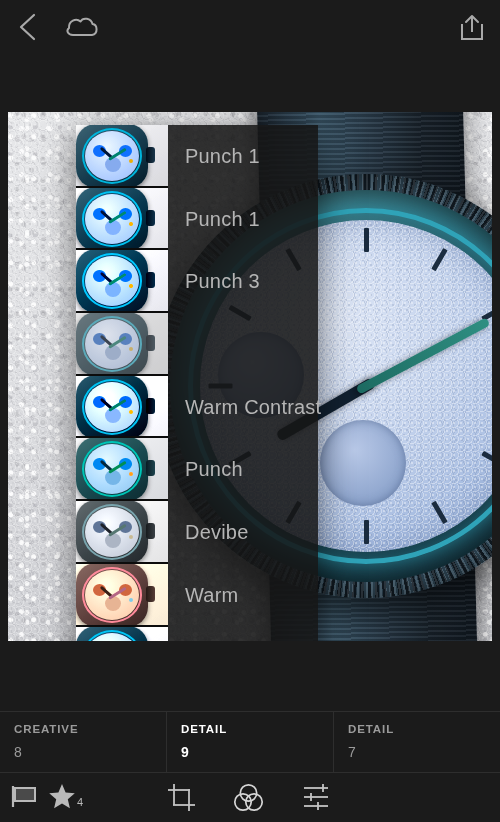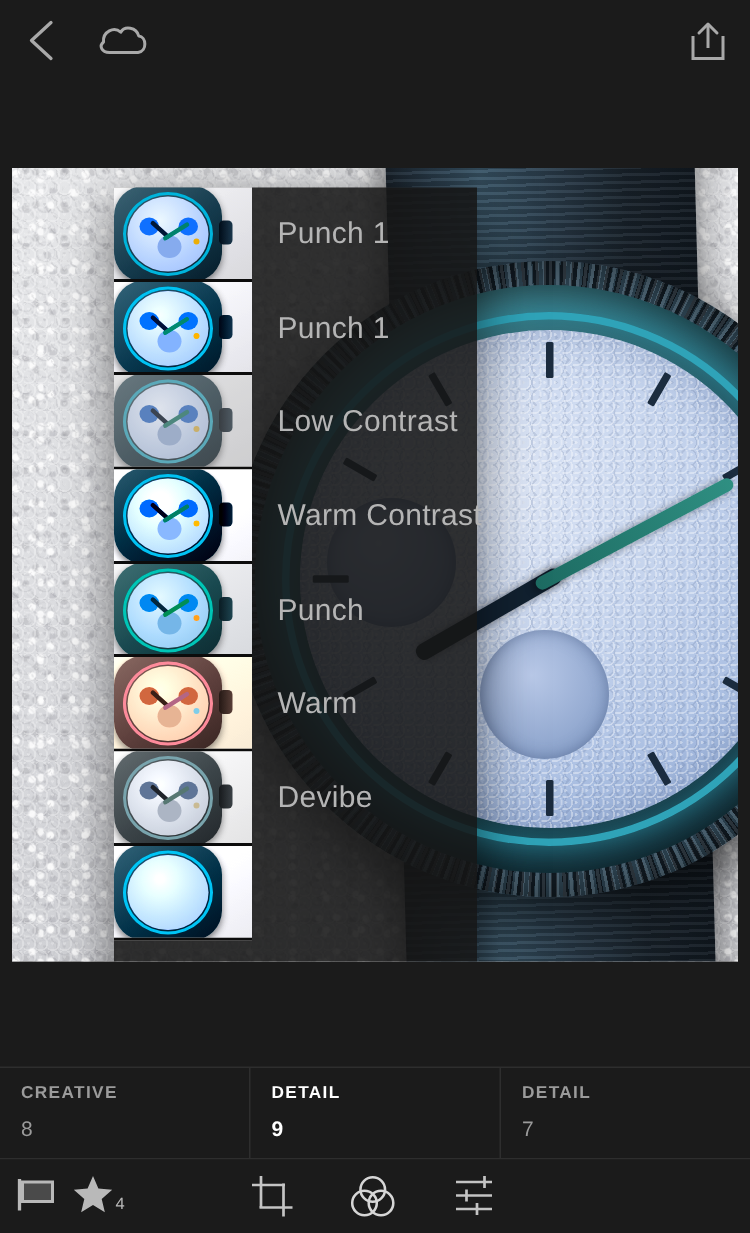--- a/index.html
+++ b/index.html
@@ -339,35 +339,52 @@
       <div class="t-hand1"></div>
                 <div class="t-hand2"></div>
       <div class="t-dot"></div>
       <div class="t-crown"></div>
     </div>
   </div>
             <div class="preset-label">Punch 1</div>
           </div>
           <div class="preset-row">
   <div class="thumb">
+    <div class="thumb-img v-punch3">
+      <div class="t-paper"></div>
+      <div class="t-case"></div>
+      <div class="t-ring"></div>
+      <div class="t-dial"></div>
+      <div class="t-sub1"></div>
+                <div class="t-sub2"></div>
+                <div class="t-sub3"></div>
+      <div class="t-hand1"></div>
+                <div class="t-hand2"></div>
+      <div class="t-dot"></div>
+      <div class="t-crown"></div>
+    </div>
+  </div>
+            <div class="preset-label">Punch 3</div>
+          </div>
+          <div class="preset-row">
+  <div class="thumb">
     <div class="thumb-img v-lowc">
       <div class="t-paper"></div>
       <div class="t-case"></div>
       <div class="t-ring"></div>
       <div class="t-dial"></div>
       <div class="t-sub1"></div>
                 <div class="t-sub2"></div>
                 <div class="t-sub3"></div>
       <div class="t-hand1"></div>
                 <div class="t-hand2"></div>
       <div class="t-dot"></div>
       <div class="t-crown"></div>
     </div>
   </div>
-            <div class="preset-label">Low Contrast</div>
           </div>
           <div class="preset-row">
   <div class="thumb">
     <div class="thumb-img v-highc">
       <div class="t-paper"></div>
       <div class="t-case"></div>
       <div class="t-ring"></div>
       <div class="t-dial"></div>
       <div class="t-sub1"></div>
                 <div class="t-sub2"></div>
@@ -393,53 +410,53 @@
       <div class="t-hand1"></div>
                 <div class="t-hand2"></div>
       <div class="t-dot"></div>
       <div class="t-crown"></div>
     </div>
   </div>
             <div class="preset-label">Punch</div>
           </div>
           <div class="preset-row">
   <div class="thumb">
+    <div class="thumb-img v-devibe">
+      <div class="t-paper"></div>
+      <div class="t-case"></div>
+      <div class="t-ring"></div>
+      <div class="t-dial"></div>
+      <div class="t-sub1"></div>
+                <div class="t-sub2"></div>
+                <div class="t-sub3"></div>
+      <div class="t-hand1"></div>
+                <div class="t-hand2"></div>
+      <div class="t-dot"></div>
+      <div class="t-crown"></div>
+    </div>
+  </div>
+            <div class="preset-label">Devibe</div>
+          </div>
+          <div class="preset-row">
+  <div class="thumb">
     <div class="thumb-img v-warm">
       <div class="t-paper"></div>
       <div class="t-case"></div>
       <div class="t-ring"></div>
       <div class="t-dial"></div>
       <div class="t-sub1"></div>
                 <div class="t-sub2"></div>
                 <div class="t-sub3"></div>
       <div class="t-hand1"></div>
                 <div class="t-hand2"></div>
       <div class="t-dot"></div>
       <div class="t-crown"></div>
     </div>
   </div>
             <div class="preset-label">Warm</div>
-          </div>
-          <div class="preset-row">
-  <div class="thumb">
-    <div class="thumb-img v-devibe">
-      <div class="t-paper"></div>
-      <div class="t-case"></div>
-      <div class="t-ring"></div>
-      <div class="t-dial"></div>
-      <div class="t-sub1"></div>
-                <div class="t-sub2"></div>
-                <div class="t-sub3"></div>
-      <div class="t-hand1"></div>
-                <div class="t-hand2"></div>
-      <div class="t-dot"></div>
-      <div class="t-crown"></div>
-    </div>
-  </div>
-            <div class="preset-label">Devibe</div>
           </div>
           <div class="preset-row">
   <div class="thumb">
     <div class="thumb-img v-dynamic">
       <div class="t-paper"></div>
       <div class="t-case"></div>
       <div class="t-ring"></div>
       <div class="t-dial"></div>
 
     </div>

